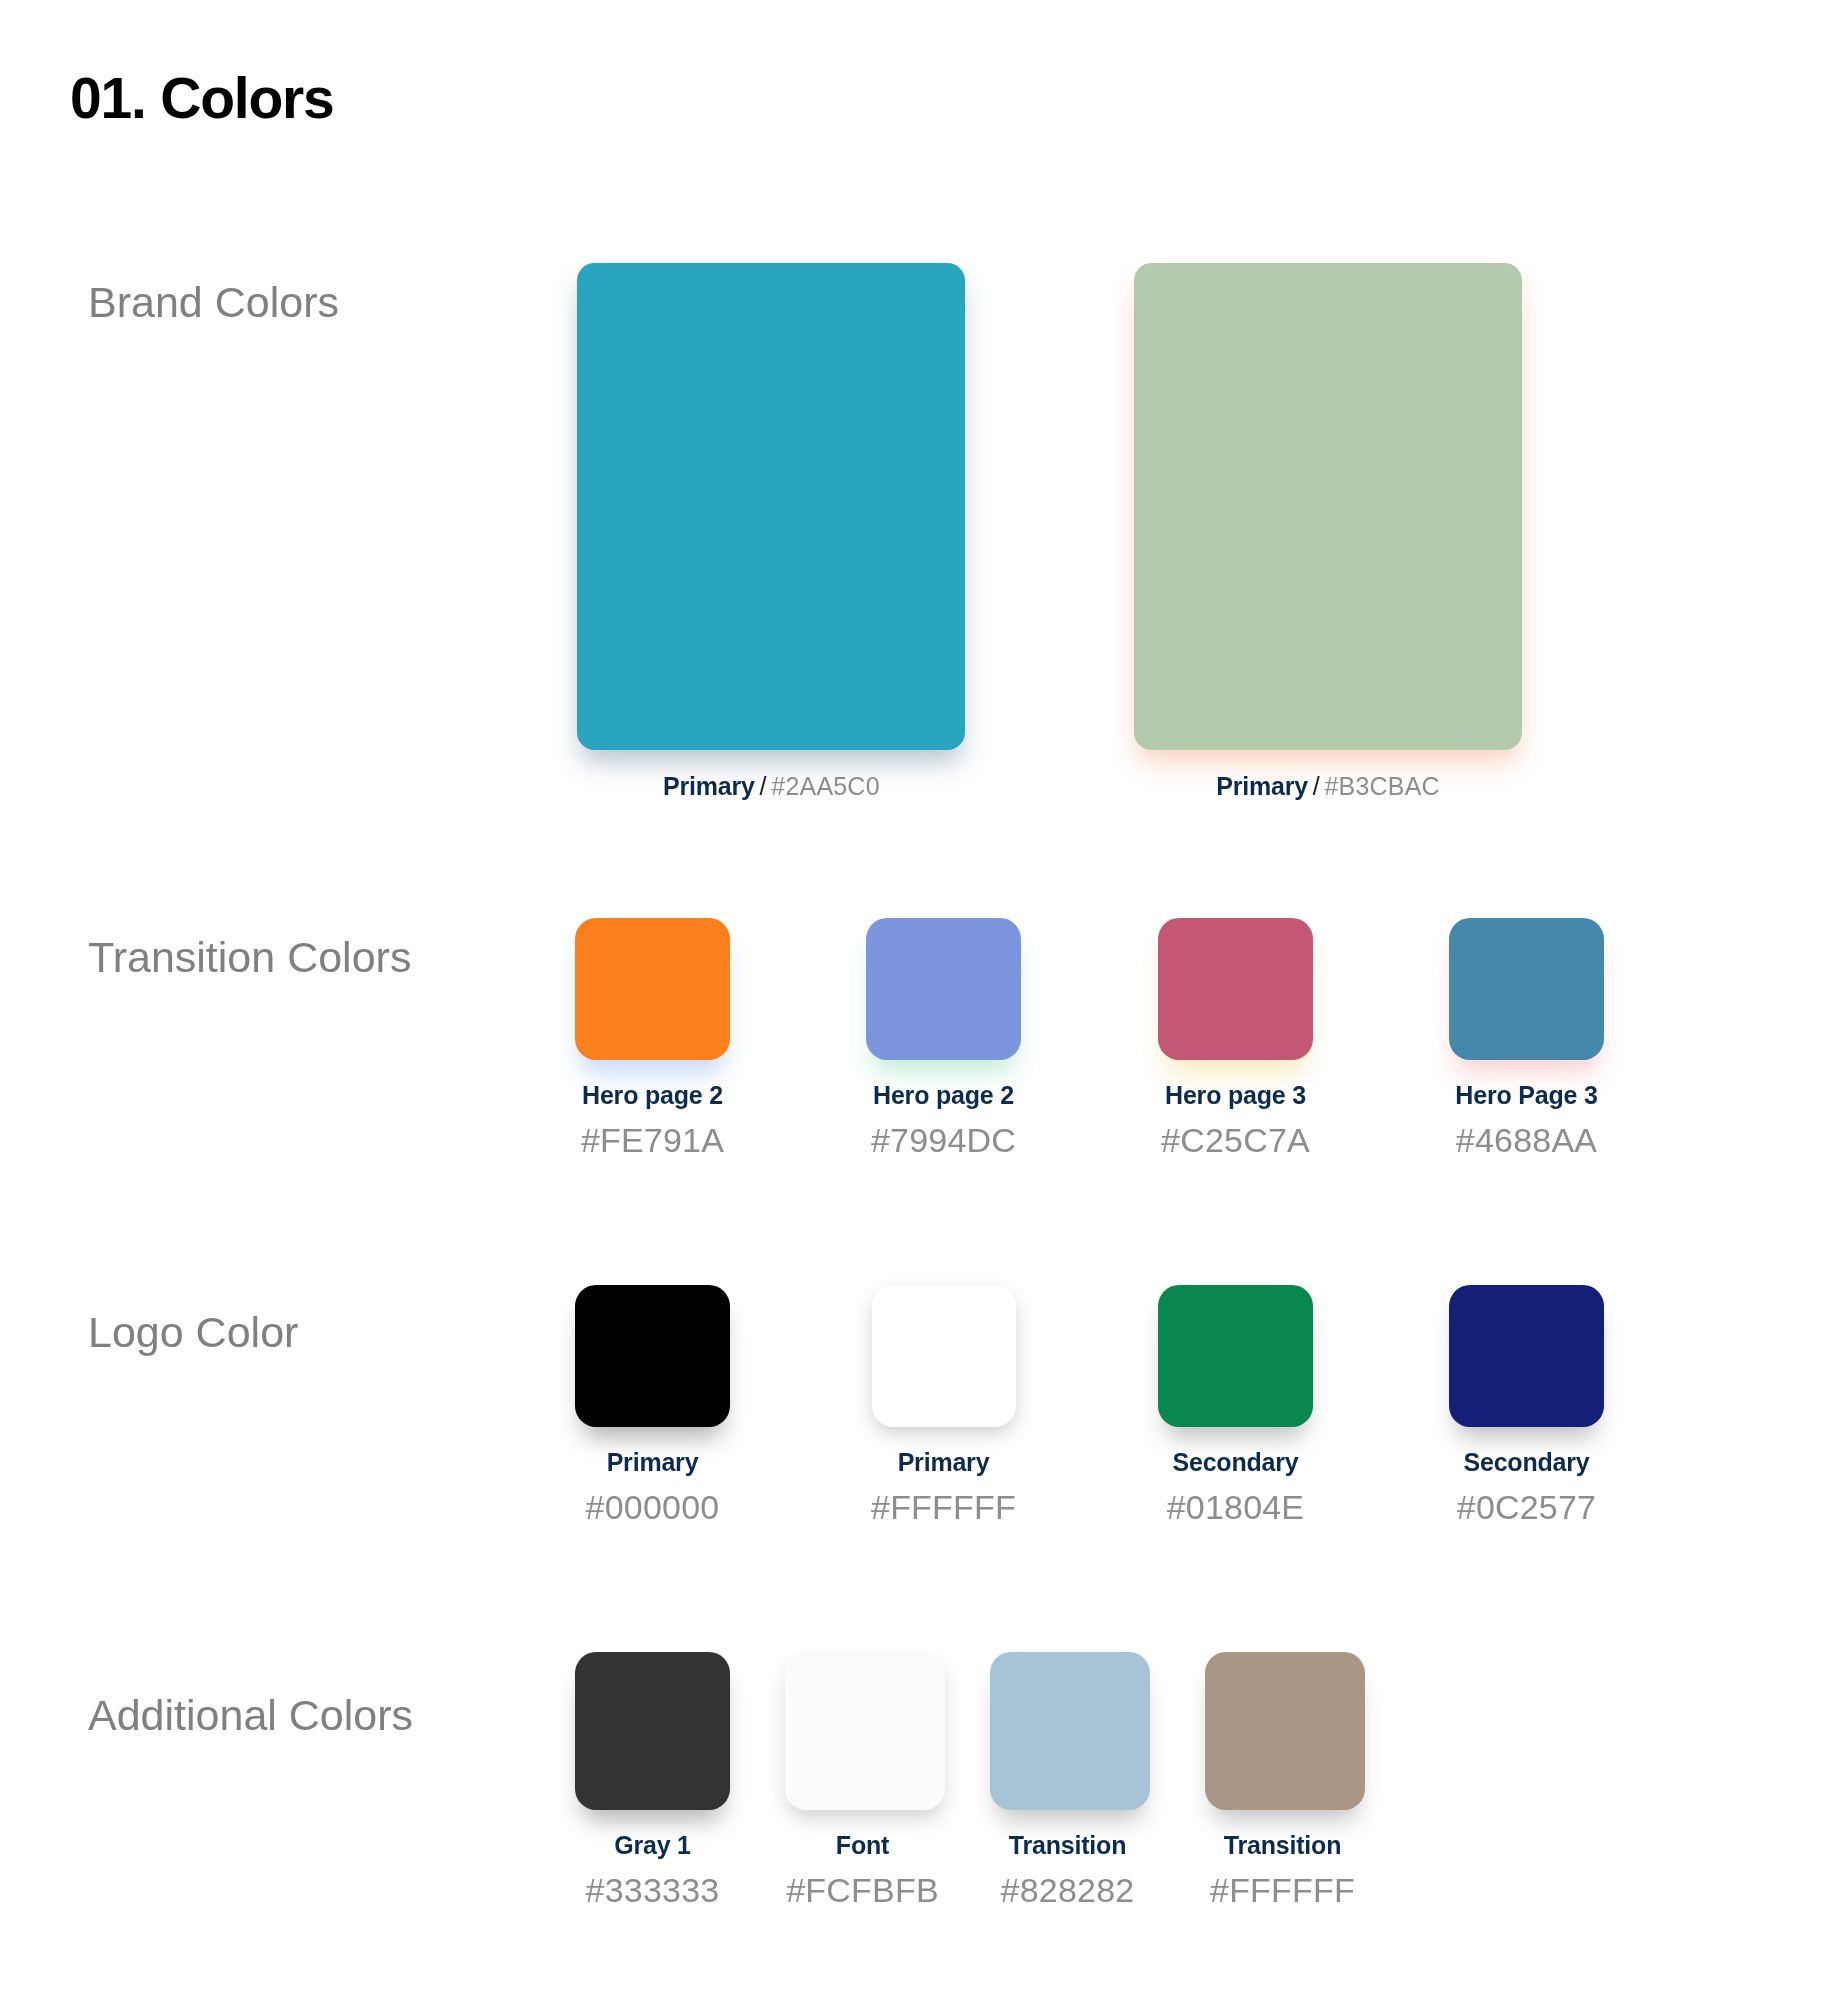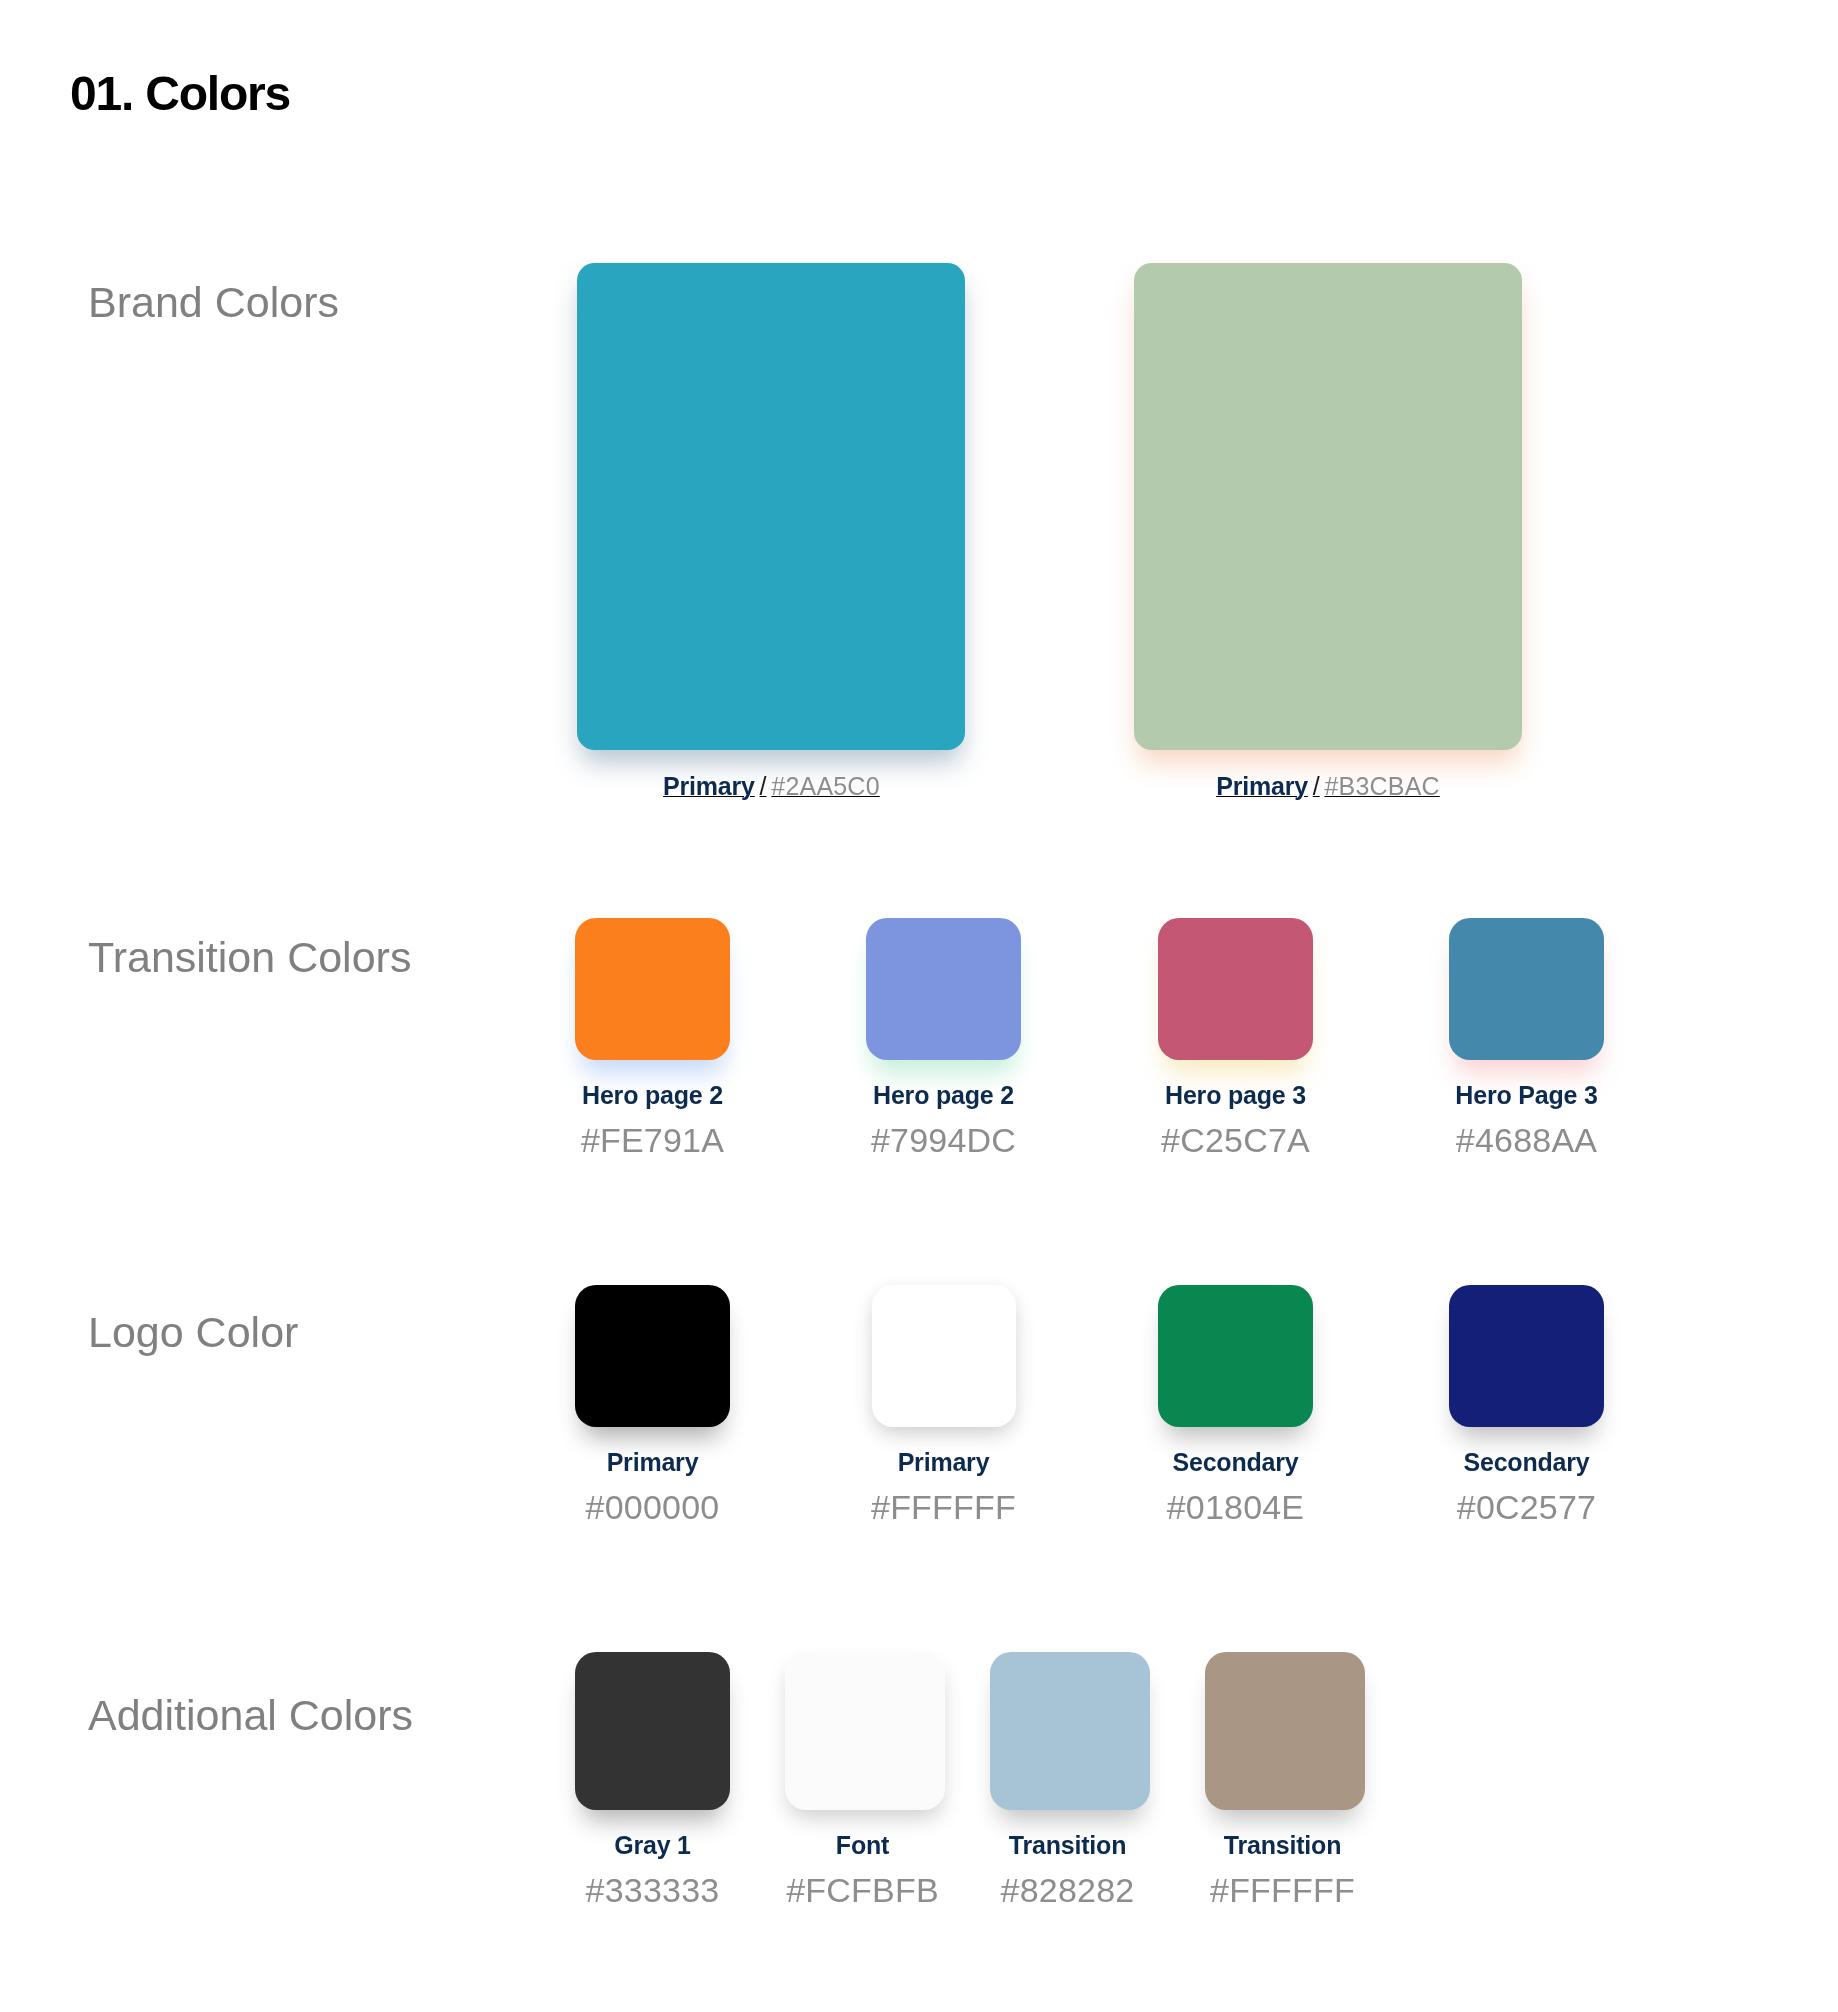--- a/index.html
+++ b/index.html
@@ -15,21 +15,21 @@
     width: 1839px;
     height: 2013px;
     background: #ffffff;
   }
 
   
   .page-title {
     position: absolute;
     left: 70px;
     top: 70px;
-    font-size: 48px;
+    font-size: 57px;
     line-height: 1.0;
     font-weight: 700;
     letter-spacing: -1.2px;
     color: #000000;
     white-space: nowrap;
   }
 
   
   .section {
     position: absolute;
@@ -93,21 +93,21 @@
     margin-top: 11.2px;
     font-size: 34px;
     font-weight: 400;
     color: #8d8d8d;
     letter-spacing: 0.2px;
   }
 
   
   #row-brand { top: 263px; height: 575px; }
   #row-brand .section-label { top: 16px; }
-  #row-brand .swatch-col { width: 388px; text-decoration: underline; }
+  #row-brand .swatch-col { width: 388px; }
   #row-brand .swatch { height: 487px; border-radius: 17.6px; }
   #brand-0 { left: 18.4px; }
   #brand-1 { left: 575px; }
   #brand-0 .swatch { box-shadow: 0 16px 27px -4.8px rgba(60,100,130,0.38); }
   #brand-1 .swatch { box-shadow: 0 16px 27px -4.8px rgba(240,160,110,0.45); }
   #row-brand .caption { margin-top: 22.3px; }
 
   
   #row-secondary { top: 918px; height: 287px; }
   #row-secondary .section-label { top: 16px; }

